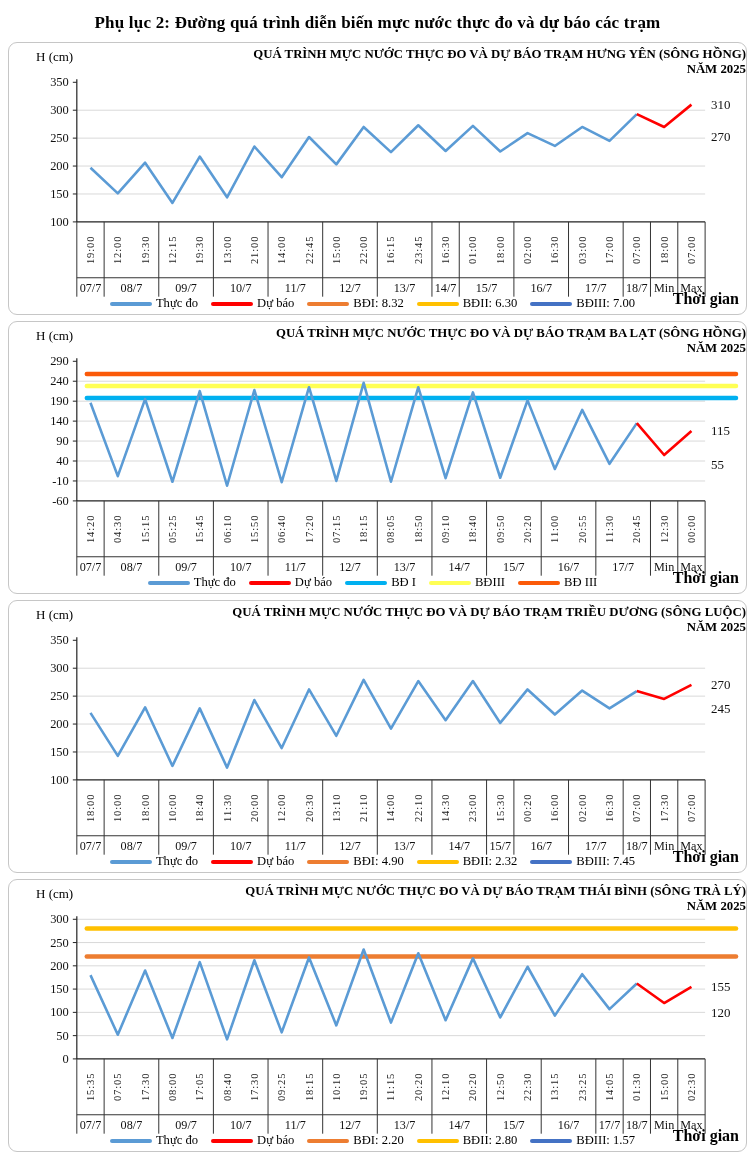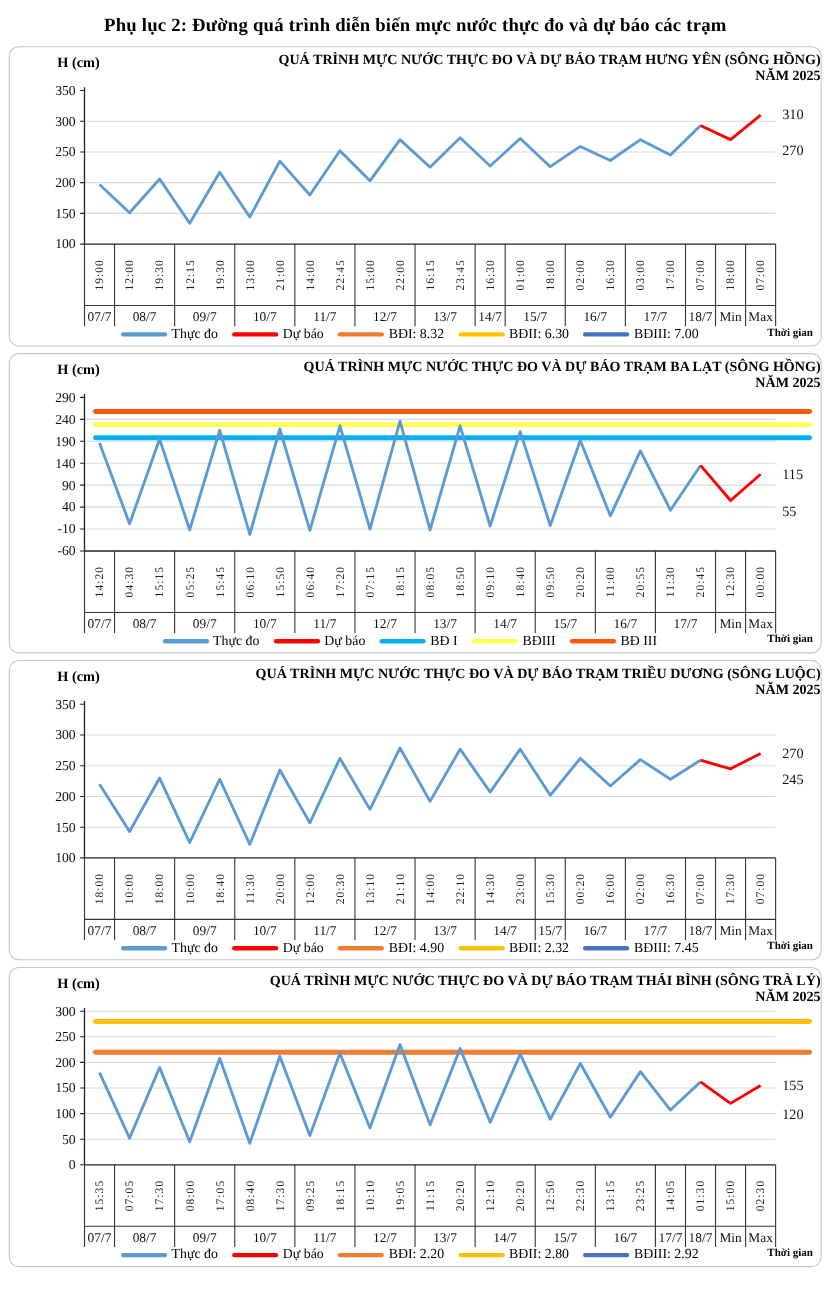--- a/index.html
+++ b/index.html
@@ -1,21 +1,21 @@
 <!DOCTYPE html>
 <html><head>
 <meta charset="utf-8">
 <style>
   html,body{margin:0;padding:0;background:#fff;width:755px;font-family:"Liberation Serif","DejaVu Serif",serif;color:#000;}
   h1.main-title{font-size:17px;font-weight:bold;text-align:center;margin:13px 4px 9px;letter-spacing:.2px;}
   .panel{position:relative;height:273px;margin:0 8px 6px;border:1px solid #c6c6c6;border-radius:9px;background:#fff;box-sizing:border-box;padding-top:4px;overflow:hidden;}
   .panel-title{text-align:right;font-weight:bold;font-size:12.8px;line-height:14.5px;}
   .panel-title .sub{display:block;}
-  .ylab{position:absolute;left:43px;top:6px;font-weight:bold;font-size:13px;}
-  .xlab{position:absolute;right:7px;bottom:6px;font-weight:bold;font-size:10px;}
+  .ylab{position:absolute;left:27px;top:6px;font-weight:normal;font-size:13px;}
+  .xlab{position:absolute;right:7px;bottom:6px;font-weight:bold;font-size:16px;}
   svg.plot{display:block;margin:0 auto;}
   svg .yt{font:12.5px "Liberation Serif",serif;fill:#111;}
   svg .tt{font:10.6px "Liberation Serif",serif;letter-spacing:.9px;fill:#222;}
   svg .dt{font:12.2px "Liberation Serif",serif;fill:#111;}
   svg .dl{font:13px "Liberation Serif",serif;fill:#111;}
   .legend{position:absolute;left:40px;right:50px;bottom:3px;display:flex;justify-content:center;align-items:center;gap:13px;font-size:12.6px;white-space:nowrap;}
   .legend .li{display:inline-flex;align-items:center;}
   .legend .sw{display:inline-block;width:42px;height:4px;border-radius:2px;margin-right:4px;}
 </style>
 </head>
@@ -455,17 +455,17 @@
       <span class="li">
         <span class="sw" style="background: rgb(237, 125, 49);"></span>
         <span>BĐI: 2.20</span>
       </span>
       <span class="li">
         <span class="sw" style="background: rgb(255, 192, 0);"></span>
         <span>BĐII: 2.80</span>
       </span>
       <span class="li">
         <span class="sw" style="background: rgb(68, 114, 196);"></span>
-        <span>BĐIII: 2.92</span>
+        <span>BĐIII: 1.57</span>
       </span>
     </div>
   <div class="xlab">Thời gian</div>
 </section>
 
 </body></html>

